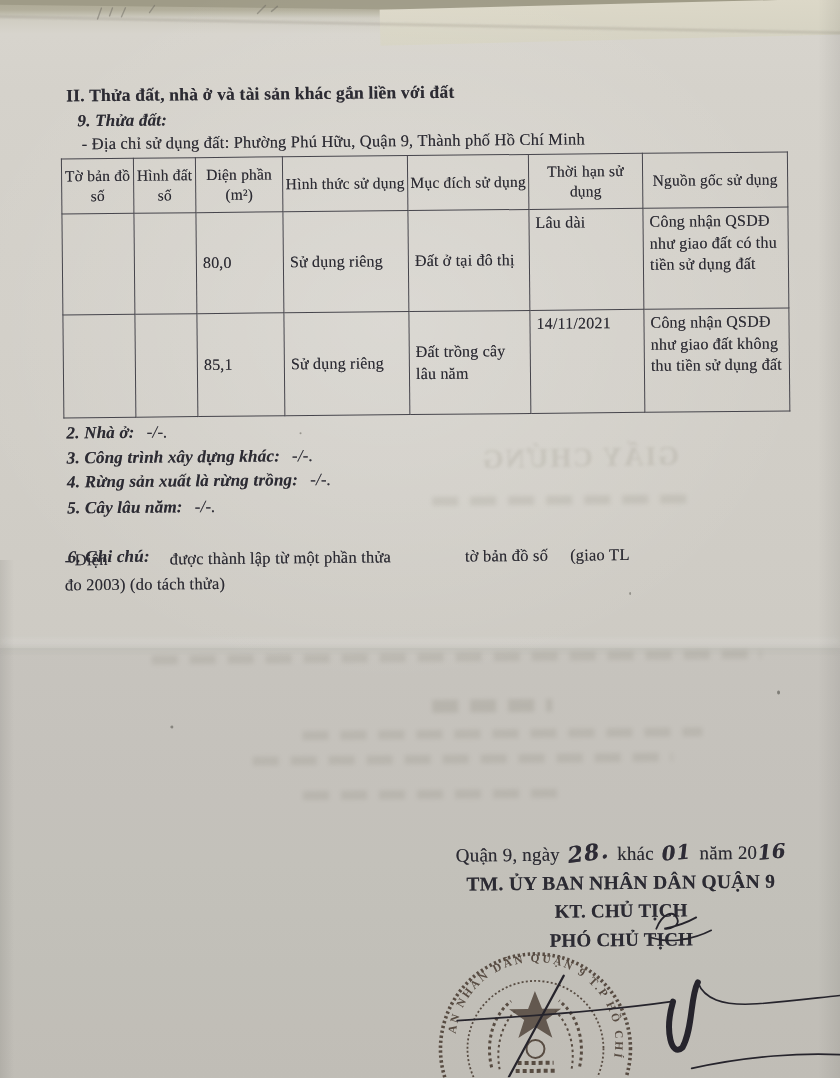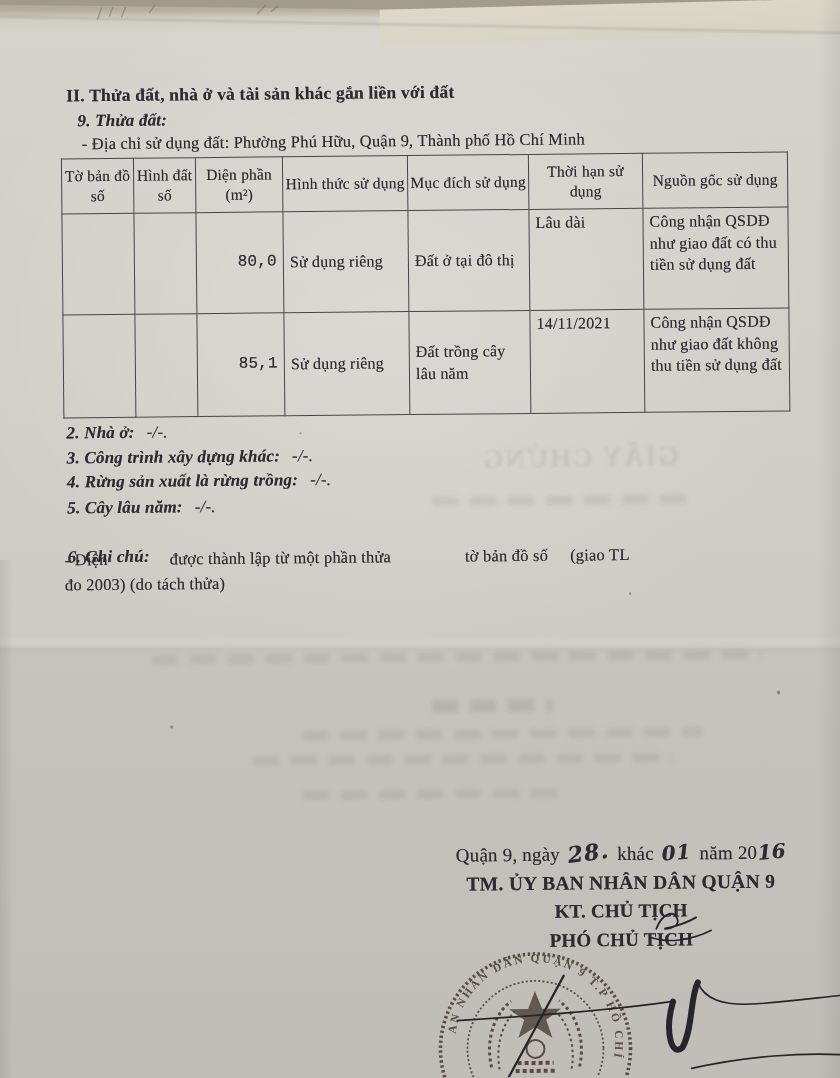--- a/index.html
+++ b/index.html
@@ -27,21 +27,21 @@
   .addr{left:85px;top:131px;font-size:16.5px;}
 
   table.land{position:absolute;left:64px;top:155px;border-collapse:collapse;table-layout:fixed;}
   table.land th,table.land td{border:1.6px solid #46454c;padding:2px 6px;font-weight:400;}
   table.land th{font-size:15.5px;height:50px;text-align:center;vertical-align:middle;line-height:1.3;padding:2px 2px;}
   table.land td{font-size:16px;line-height:1.35;}
   .r1 td{height:96px;}
   .r2 td{height:98px;}
   td.v-mid{vertical-align:middle;}
   td.v-top{vertical-align:top;padding-top:7px;}
-  td.num{text-align:right;padding-right:8px;font-family:Liberation Mono, monospace;}
+  td.num{text-align:left;padding-right:8px;}
 
   .item{position:absolute;left:67px;font-size:17px;}
   .item b{font-weight:700;font-style:italic;}
   .item .val{font-style:italic;margin-left:12px;color:#34333c;}
   .note-line{position:absolute;left:64px;font-size:16.5px;}
   .sp{display:inline-block;}
 
   .sig-block{position:absolute;left:428px;top:841px;width:378px;text-align:center;}
   .date-line{font-size:19px;}
   .hand{font-family:"DejaVu Serif",serif;font-style:italic;font-weight:700;display:inline-block;color:#2d2b35;}

